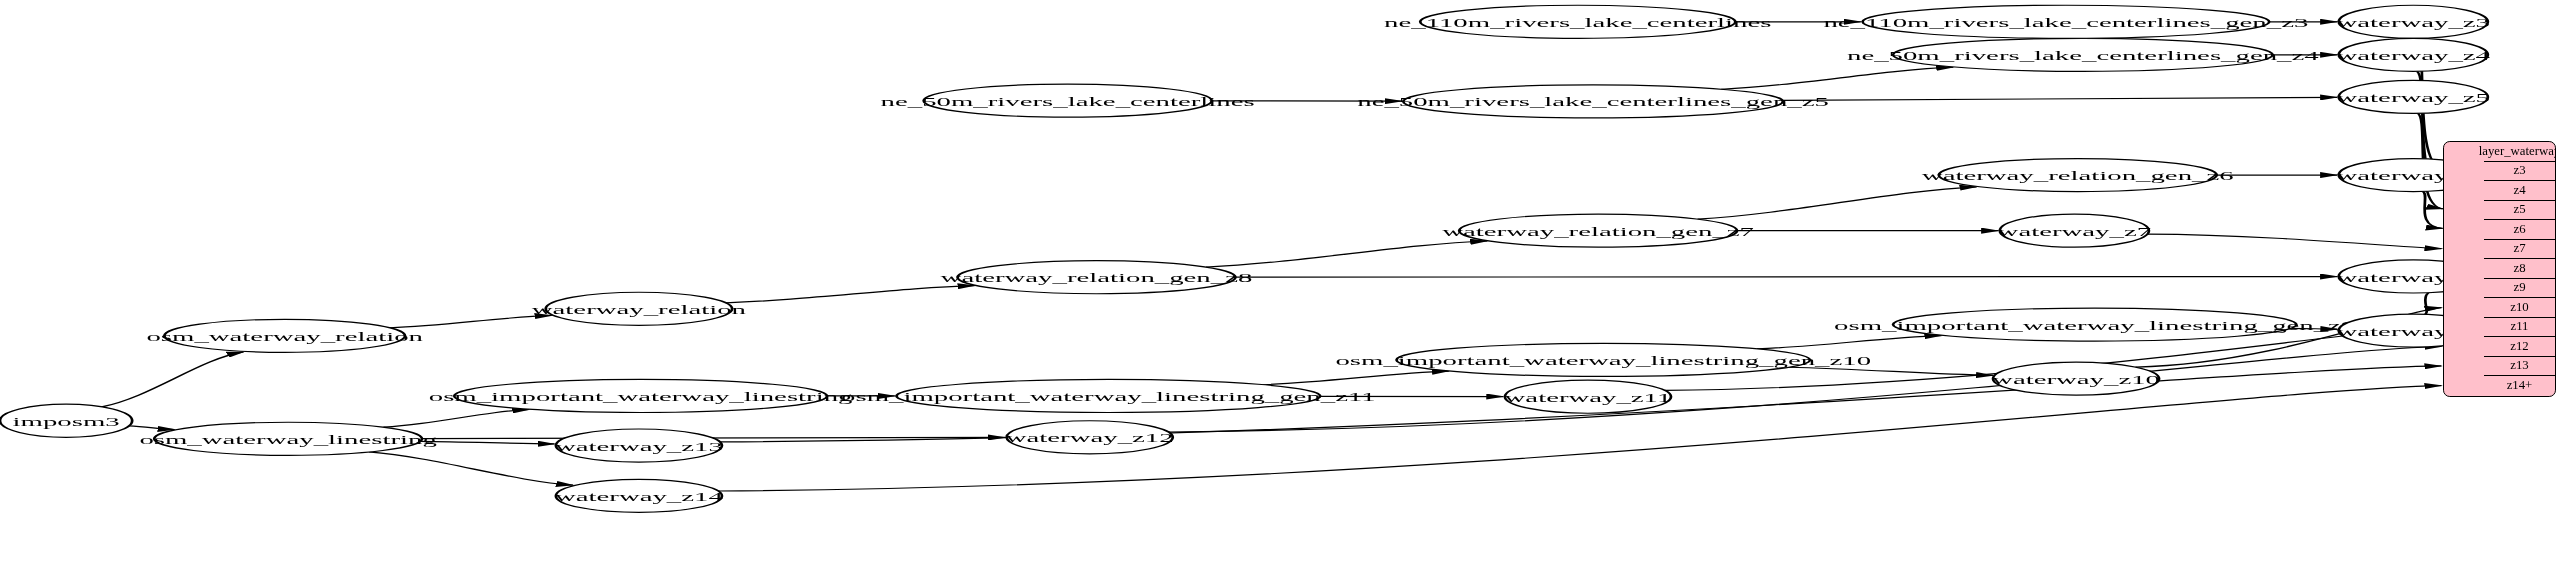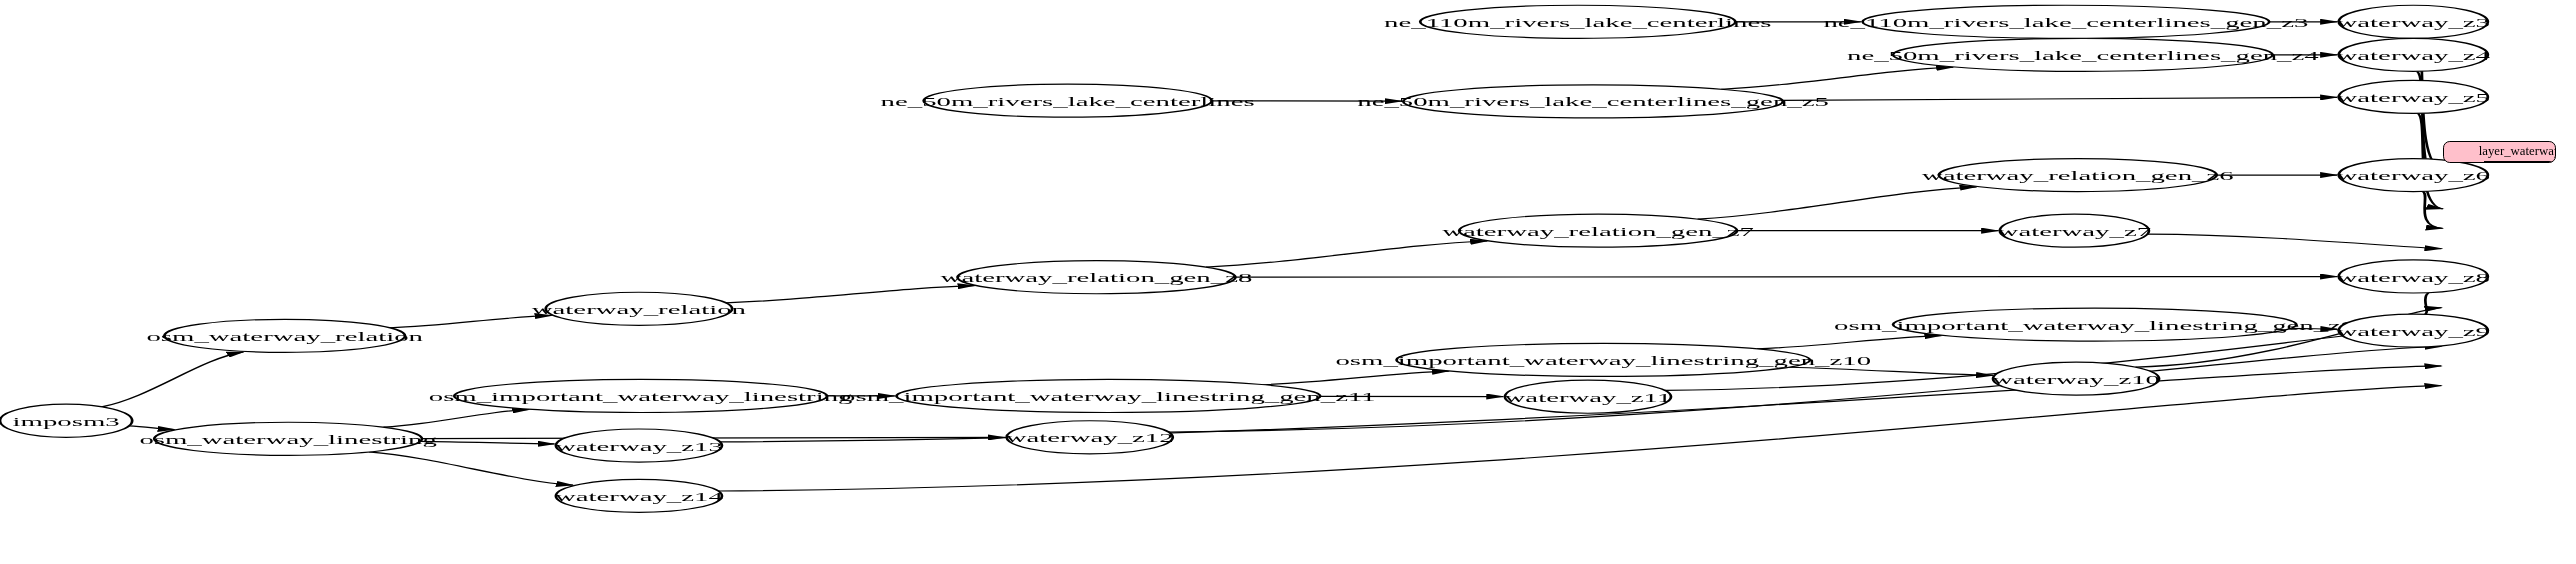--- a/index.html
+++ b/index.html
@@ -242,15 +242,29 @@
         </g>
         <g>
           <ellipse class="node-ellipse" cx="1424" cy="440" rx="44" ry="22"></ellipse>
           <text class="node-label" x="1424" y="441" font-size="16.742424242424242px">waterway_z9</text>
         </g>
       </g>
   </svg>
 
   <div id="layer-table" style="left: 2443px; top: 141px; width: 113px;">
     <div class="table-header" style="height: 19.5px;">layer_waterway</div>
+    <div id="layer-table-rows">
+        <div class="table-row" style="height: 19.5px;">z3</div>
+        <div class="table-row" style="height: 19.5px;">z4</div>
+        <div class="table-row" style="height: 19.5px;">z5</div>
+        <div class="table-row" style="height: 19.5px;">z6</div>
+        <div class="table-row" style="height: 19.5px;">z7</div>
+        <div class="table-row" style="height: 19.5px;">z8</div>
+        <div class="table-row" style="height: 19.5px;">z9</div>
+        <div class="table-row" style="height: 19.5px;">z10</div>
+        <div class="table-row" style="height: 19.5px;">z11</div>
+        <div class="table-row" style="height: 19.5px;">z12</div>
+        <div class="table-row" style="height: 19.5px;">z13</div>
+        <div class="table-row last" style="height: 19.5px;">z14+</div>
+      </div>
   </div>
 </div>
 
 
 </body></html>

